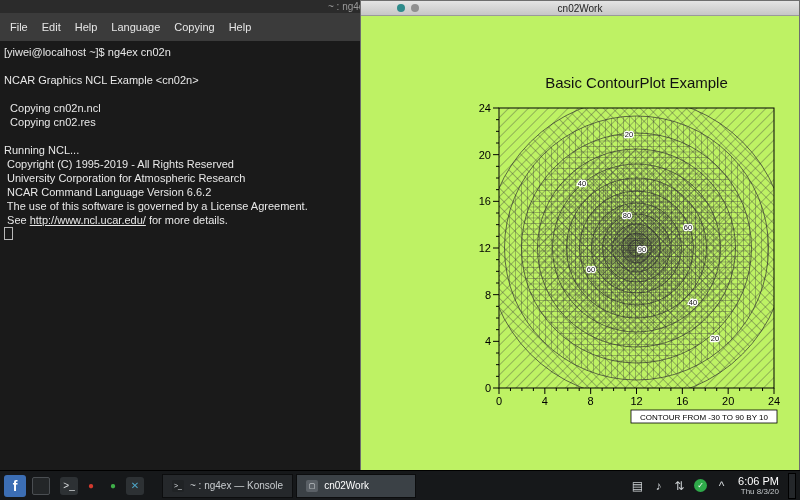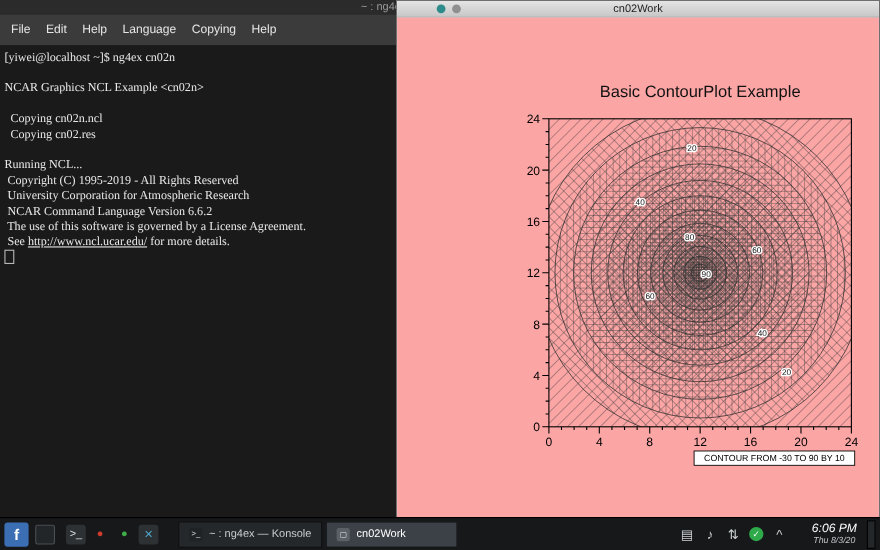--- a/index.html
+++ b/index.html
@@ -6,36 +6,36 @@
   .screen{position:relative;width:800px;height:500px;overflow:hidden;background:#222;
           font-family:"Liberation Sans",sans-serif;}
 
   
   .konsole-win{position:absolute;left:0;top:0;width:363px;height:470px;background:#1a1a1a;
                border-right:1px solid #000;z-index:1;}
   .konsole-titlebar{height:13px;background:#2b2b2b;position:relative;overflow:hidden;}
   .konsole-titlebar .ttl{position:absolute;left:328px;top:1px;color:#9a9a9a;font-size:10px;white-space:nowrap;}
   .menubar{height:28px;background:#3b3b3b;display:flex;align-items:center;padding-left:3px;}
   .menu-item{color:#e6e6e6;font-size:11px;padding:1px 7px;cursor:default;}
-  .terminal{font-family:Liberation Serif, serif;font-size:11px;line-height:14px;color:#e8e8e8;
+  .terminal{font-family:Liberation Sans, sans-serif;font-size:11px;line-height:14px;color:#e8e8e8;
             padding:4px 4px;white-space:pre;}
   .tline{min-height:14px;}
   .tlink{text-decoration:underline;margin-top:30px;}
   .cursor{display:inline-block;width:7px;height:11px;border:1px solid #b8b8b8;vertical-align:text-bottom;}
 
   
   .plot-win{position:absolute;left:360px;top:0;width:440px;height:470px;background:#fcfcfc;
             border:1px solid #6e6e6e;box-sizing:border-box;z-index:2;}
   .plot-titlebar{height:14px;background:linear-gradient(#e4e4e4,#c7c7c7);border-bottom:1px solid #9a9a9a;
                  position:relative;display:flex;align-items:center;justify-content:center;}
   .plot-titlebar .ptitle{font-size:10px;color:#1d1d1d;}
   .win-dot{position:absolute;width:8px;height:8px;border-radius:50%;top:3px;}
   .dot-a{left:36px;background:#2e8b8b;}
   .dot-b{left:50px;background:#8f8f8f;}
-  .plot-body{position:relative;height:calc(100% - 14px);background:#fca5a5;overflow:hidden;}
+  .plot-body{position:relative;height:calc(100% - 14px);background:#bef264;overflow:hidden;}
   #plot-svg{position:absolute;left:118px;top:42px;}
   #plot-svg text{font-family:"Liberation Sans",sans-serif;}
 
   
   .taskbar{position:absolute;left:0;bottom:0;width:800px;height:30px;background:#16181a;border-top:1px solid #000;
            display:flex;align-items:center;padding:0 4px;box-sizing:border-box;gap:4px;z-index:5;}
   .start{width:22px;height:22px;border-radius:3px;background:#3c6eb4;color:#fff;font-weight:bold;
          display:flex;align-items:center;justify-content:center;font-size:14px;}
   .pager{width:16px;height:16px;border:1px solid #4a4e52;background:#232628;border-radius:2px;margin-left:2px;}
   .launchers{display:flex;align-items:center;gap:4px;margin-left:6px;}
@@ -43,21 +43,21 @@
             font-size:10px;}
   .tasks{display:flex;align-items:center;gap:3px;margin-left:14px;}
   .task{height:24px;display:flex;align-items:center;gap:6px;padding:0 9px;background:#25282b;color:#c8cccf;
         font-size:10px;min-width:120px;border:1px solid #0c0d0e;box-sizing:border-box;}
   .task.active{background:#3b4146;color:#fff;}
   .task-ic{width:12px;height:12px;display:inline-flex;align-items:center;justify-content:center;
            font-size:7px;color:#dfe3e5;border-radius:2px;flex:0 0 auto;}
   .tray{display:flex;align-items:center;gap:8px;margin-left:auto;color:#cfd3d6;font-size:12px;}
   .tray-ic{display:inline-flex;align-items:center;justify-content:center;min-width:13px;}
   .tray-circle{width:13px;height:13px;border-radius:50%;background:#2faa4a;color:#fff;font-size:8px;}
-  .clock{text-align:center;line-height:1.15;margin-left:19px;font-style:italic;}
+  .clock{text-align:right;line-height:1.15;margin-left:6px;}
   .clock .time{font-size:11px;color:#fff;}
   .clock .date{font-size:8px;color:#c2c6c9;}
   .panel-edge{width:6px;height:24px;background:#24272a;border:1px solid #000;margin-left:5px;}
 </style>
 </head>
 <body>
 
 <div class="screen">
 
   <div class="konsole-win">

